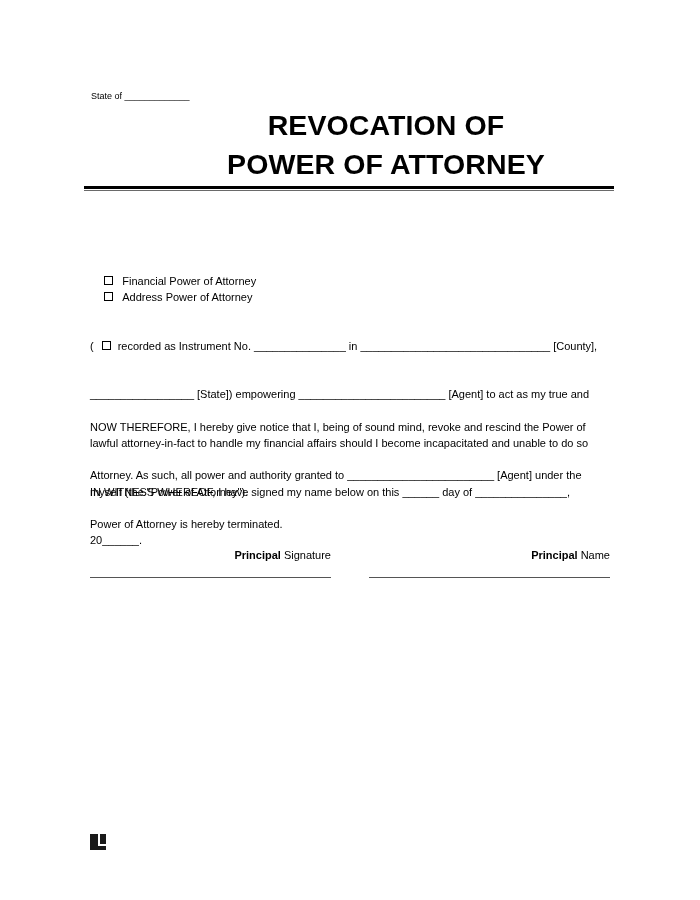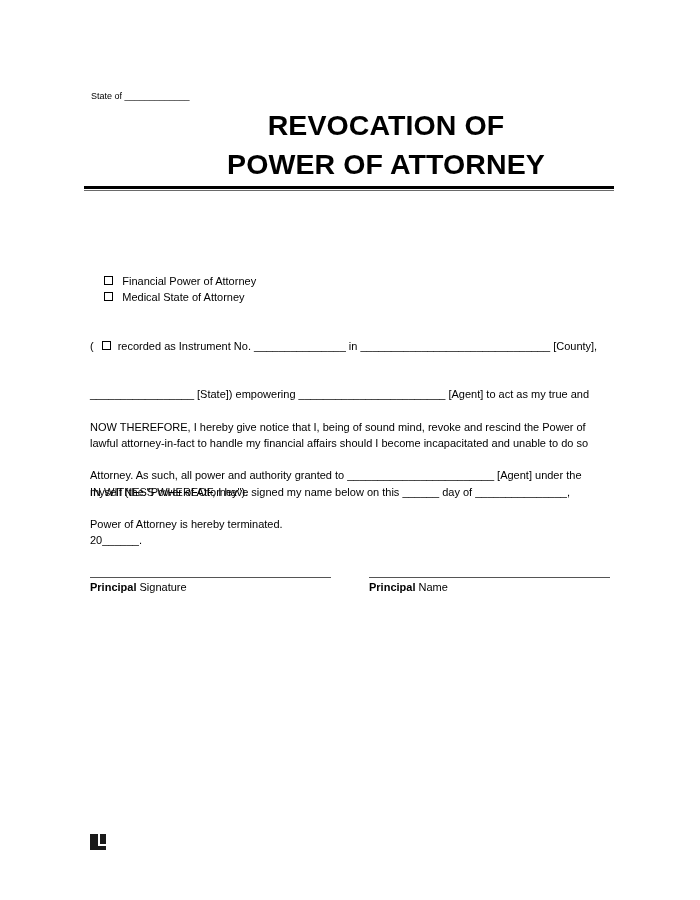--- a/index.html
+++ b/index.html
@@ -88,23 +88,23 @@
     .sig-line {
       position: absolute;
       top: 577px;
       height: 1px;
       background: #555555;
     }
     .sig-line.left { left: 90px; width: 241px; }
     .sig-line.right { left: 369px; width: 241px; }
     .sig-label {
       position: absolute;
-      top: 580px;
+      top: 548px;
       width: 241px;
-      text-align: left;
+      text-align: right;
       font-size: 11px;
       line-height: 14px;
     }
     .sig-label.left { left: 90px; }
     .sig-label.right { left: 369px; }
     .sig-label b { font-weight: bold; }
     .logo {
       position: absolute;
       left: 90px;
       top: 834px;
@@ -123,21 +123,21 @@
   <div class="title l2">POWER OF ATTORNEY</div>
 
   <div class="rule thick"></div>
   <div class="rule thin"></div>
 
 
   <div class="checkbox-row" style="top:257px;text-align:center;">
     <span class="cb"></span><span>Financial Power of Attorney</span>
   </div>
   <div class="checkbox-row" style="top:273px;">
-    <span class="cb"></span><span>Medical State of Attorney</span>
+    <span class="cb"></span><span>Address Power of Attorney</span>
   </div>
 
   <div class="para" style="top:305px;">
     <div><span>(</span><span class="cb inline"></span><span>recorded as Instrument No. _______________ in _______________________________ [County],</span></div>
     <div>_________________ [State]) empowering ________________________ [Agent] to act as my true and</div>
     <div>lawful attorney-in-fact to handle my financial affairs should I become incapacitated and unable to do so</div>
     <div>myself (the "Power of Attorney").</div>
   </div>
 
   <div class="para" style="top:386px;">

